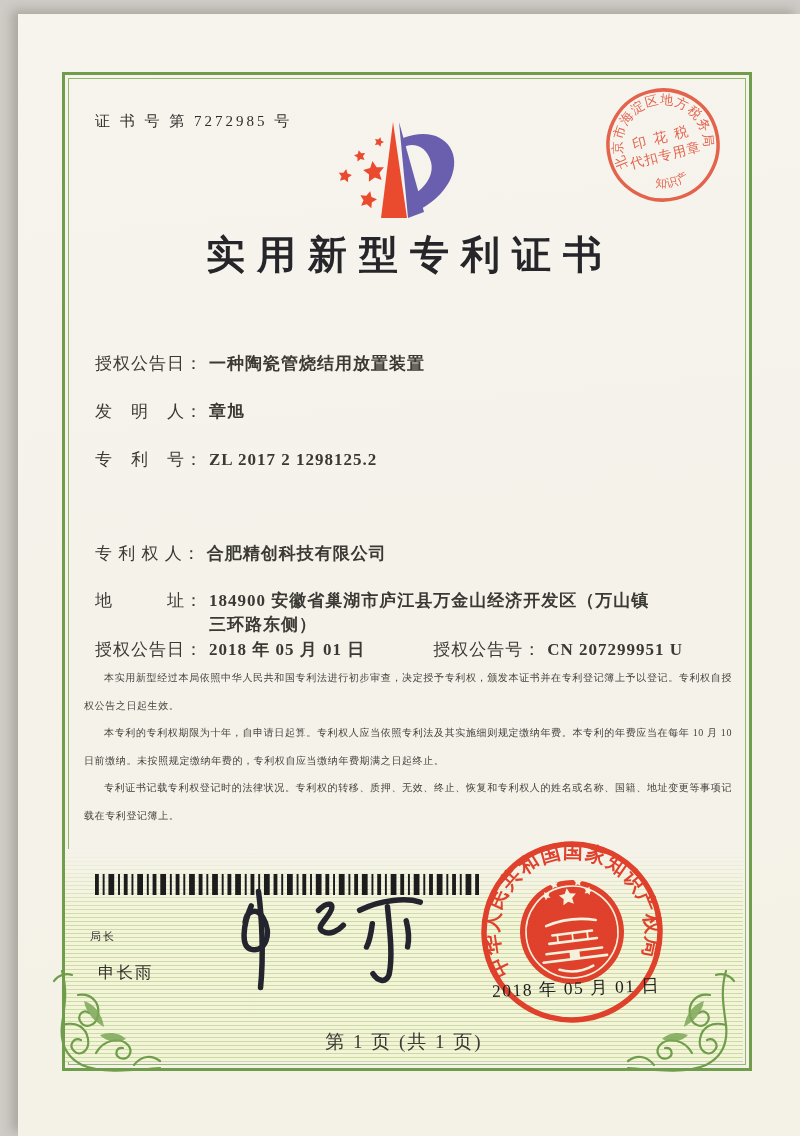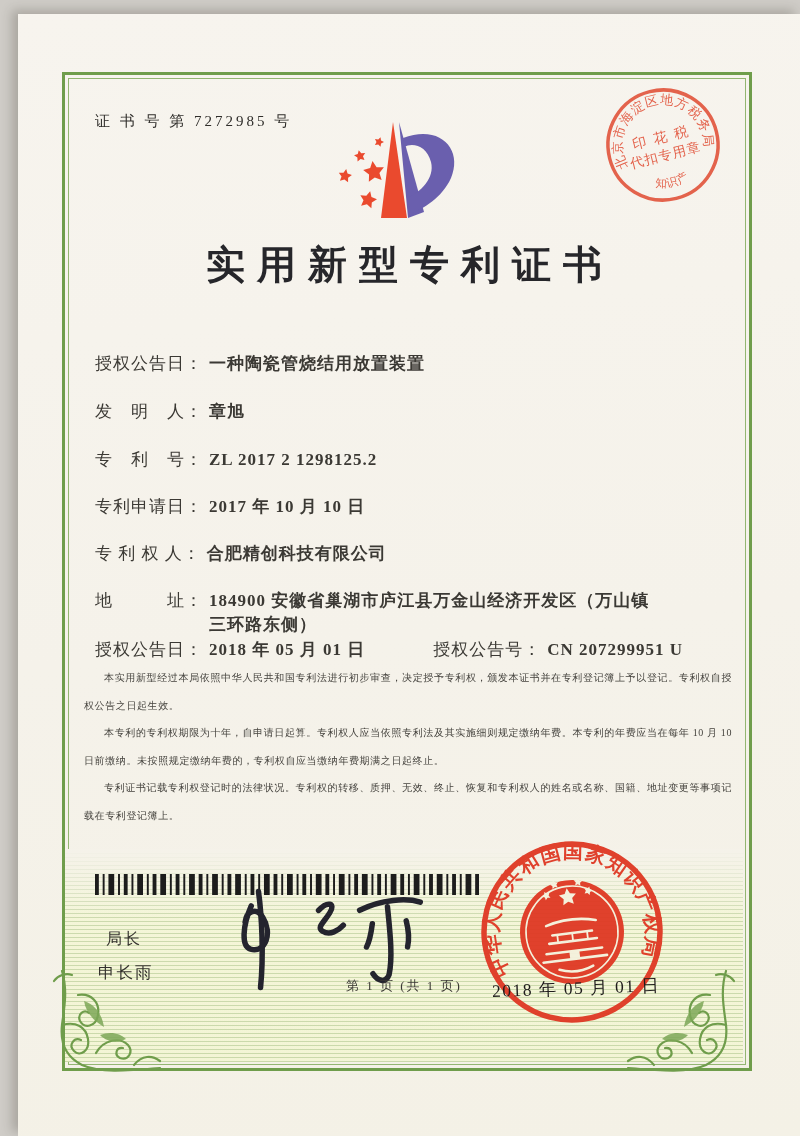--- a/index.html
+++ b/index.html
@@ -28,41 +28,41 @@
     content:"";position:absolute;left:0;right:0;top:0;height:70px;
     background:linear-gradient(180deg,#f5f2ea 0%,rgba(245,242,234,0) 100%);
   }
   .cert-number{
     position:absolute;left:77px;top:98px;font-size:15px;letter-spacing:3px;
     color:#2f2d2a;
   }
   .logo{position:absolute;left:305px;top:102px;}
   .stamp{position:absolute;left:570px;top:56px;transform:rotate(-14deg);opacity:.92;}
   .title{
-    position:absolute;left:44px;top:224px;width:684px;text-align:center;
+    position:absolute;left:44px;top:214px;width:684px;text-align:center;
     font-size:39px;font-weight:600;color:#26262a;letter-spacing:12px;text-indent:12px;
   }
   .frow{position:absolute;display:flex;align-items:flex-start;color:#3b3934;
     font-size:17px;letter-spacing:1px;line-height:24px;}
   .frow .flabel{white-space:pre;}
   .frow .fvalue{margin-left:6px;font-weight:bold;}
   .addr .fvalue{display:inline-block;max-width:452px;}
   .grant2{margin-left:68px;}
   .paras{position:absolute;left:66px;top:650px;width:648px;color:#46443f;
     font-size:10px;line-height:27.5px;letter-spacing:.6px;text-align:justify;}
   .paras p{margin:0;text-indent:2em;}
   .barcode{position:absolute;left:77px;top:860px;width:384px;height:21px;}
-  .signer-title{position:absolute;left:88px;top:915px;font-size:16px;color:#33312d;letter-spacing:2px;}
+  .signer-title{position:absolute;left:72px;top:915px;font-size:11px;color:#33312d;letter-spacing:2px;}
   .signer-name{position:absolute;left:80px;top:948px;font-size:16.5px;color:#33312d;letter-spacing:2px;}
   .signature{position:absolute;left:205px;top:866px;transform:rotate(-3deg);}
   .seal{position:absolute;left:449px;top:813px;transform:rotate(-7deg);opacity:.95;}
   .seal-date{position:absolute;left:474px;top:962px;font-size:17.5px;letter-spacing:1.5px;
     color:#1f1c1c;transform:rotate(-2deg);}
-  .footer{position:absolute;left:44px;top:963px;width:684px;text-align:center;
-    font-size:13px;letter-spacing:2px;color:#3b3934;}
+  .footer{position:absolute;left:44px;top:1015px;width:684px;text-align:center;
+    font-size:19px;letter-spacing:2px;color:#3b3934;}
   .flourish{position:absolute;}
 </style>
 </head>
 <body>
 
 <div class="paper">
 
   <div class="borderbox">
     <div class="innerline"></div>
   </div>
@@ -135,24 +135,20 @@
     <span class="flabel">授权公告日：</span>
     <span class="fvalue">一种陶瓷管烧结用放置装置</span>
   </div>
   <div class="frow" style="left:77px;top:386px">
     <span class="flabel">发　明　人：</span>
     <span class="fvalue">章旭</span>
   </div>
   <div class="frow" style="left:77px;top:434px">
     <span class="flabel">专　利　号：</span>
     <span class="fvalue">ZL 2017 2 1298125.2</span>
-  </div>
-  <div class="frow" style="left:77px;top:481px">
-    <span class="flabel">专利申请日：</span>
-    <span class="fvalue">2017 年 10 月 10 日</span>
   </div>
   <div class="frow" style="left:77px;top:528px">
     <span class="flabel">专 利 权 人：</span>
     <span class="fvalue">合肥精创科技有限公司</span>
   </div>
   <div class="frow addr" style="left:77px;top:575px">
     <span class="flabel">地　　　址：</span>
     <span class="fvalue">184900 安徽省巢湖市庐江县万金山经济开发区（万山镇三环路东侧）</span>
   </div>
   <div class="frow" style="left:77px;top:624px">

